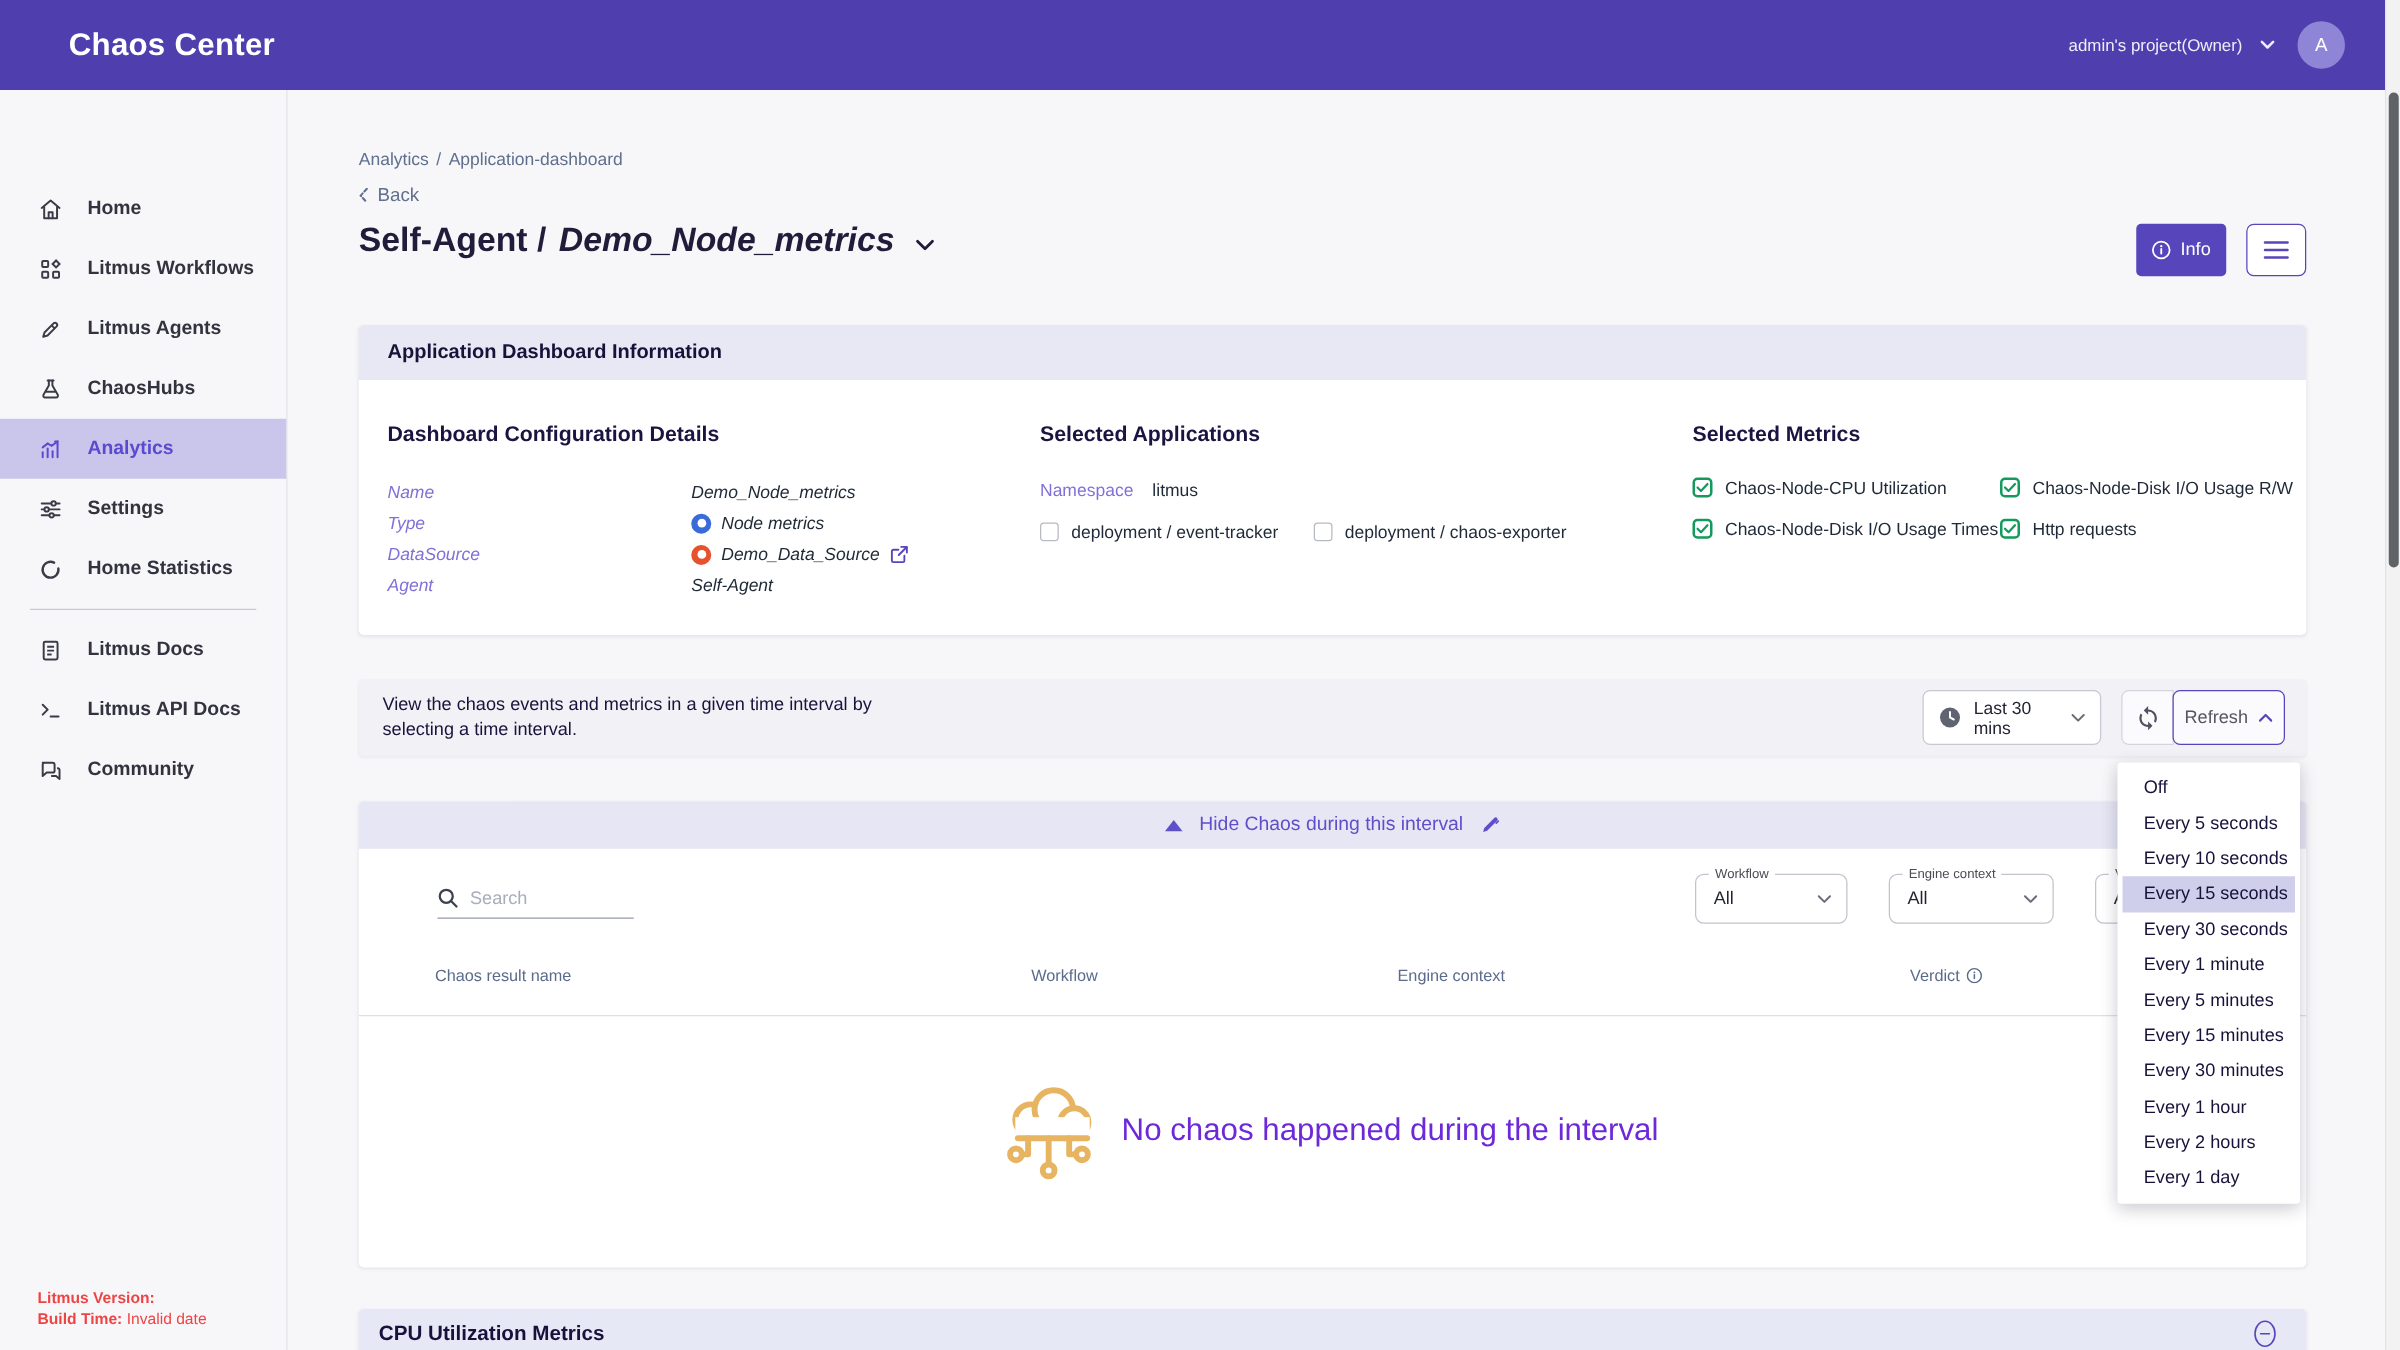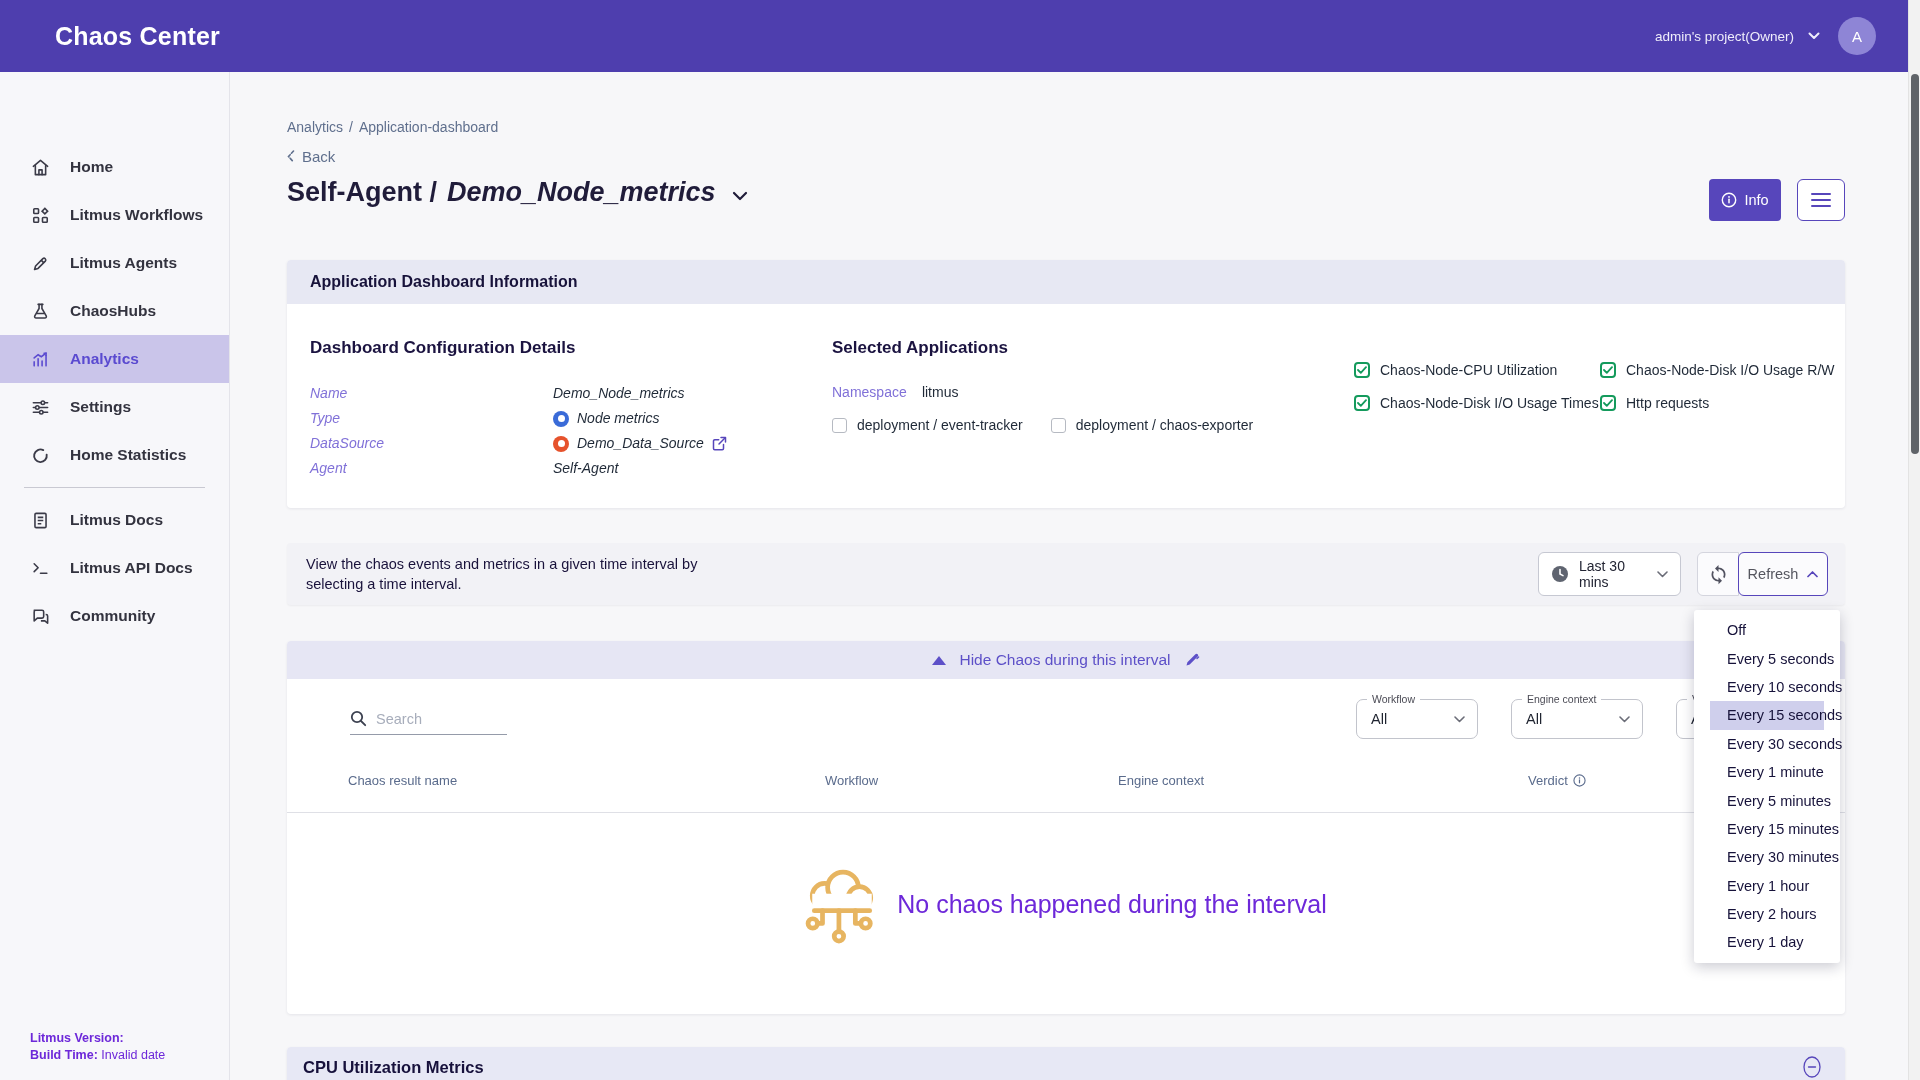--- a/index.html
+++ b/index.html
@@ -17,21 +17,21 @@
   .scroll-thumb { position:absolute; left:2px; top:74px; width:8px; height:380px; background:#5f6368; border-radius:4px; }
 
   
   .sidebar { position:absolute; left:0; top:72px; bottom:0; width:230px; background:#f7f7fa; border-right:1px solid #e4e4ea; z-index:10; }
   .nav { margin-top:71px; }
   .nav-item { height:48px; display:flex; align-items:center; gap:20px; padding-left:30px; font-size:15.5px; font-weight:600; color:#33333f; cursor:pointer; }
   .nav-item .nicon { width:20px; height:20px; color:#3b3b48; display:flex; align-items:center; justify-content:center; }
   .nav-item.active { background:var(--sidebar-active-bg,#cac5ea); color:var(--sidebar-active-text,#5a4ad0); }
   .nav-item.active .nicon { color:#5a4ad0; }
   .nav-divider { height:1px; background:#c9c9d2; margin:8px 24px; }
-  .side-footer { position:absolute; left:30px; bottom:16px; font-size:12.5px; color:#6d28d9; line-height:17px; }
+  .side-footer { position:absolute; left:30px; bottom:16px; font-size:12.5px; color:#ef4444; line-height:17px; }
   .side-footer b { font-weight:700; }
 
   
   .main { position:absolute; left:230px; top:72px; right:12px; bottom:0; background:#f7f7f9; padding:47px 63px 0 57px; overflow:hidden; }
   .breadcrumb { font-size:14px; color:#5f6f8d; }
   .breadcrumb span { margin-right:6px; }
   .back-row { margin-top:13px; display:flex; align-items:center; gap:7px; color:#5f6f8d; font-size:15px; cursor:pointer; }
   .title-row { margin-top:12px; display:flex; align-items:flex-start; justify-content:space-between; }
   .page-title { font-size:27px; color:#201c3a; font-weight:700; display:flex; align-items:center; gap:10px; }
   .page-title .t-name { font-style:italic; font-weight:700; }
@@ -68,21 +68,21 @@
   .band { margin-top:35px; background:#f2f2f6; border-radius:4px; height:62px; display:flex; align-items:center; justify-content:space-between; padding:0 17px 0 19px; box-shadow:0 1px 2px rgba(18,18,46,.05); }
   .band-desc { font-size:14.5px; line-height:20px; color:#19123b; max-width:440px; }
   .band-controls { display:flex; align-items:center; gap:16px; position:relative; }
   .time-select { background:#fff; border:1px solid #c6c8d2; border-radius:6px; height:44px; width:143px; display:flex; align-items:center; gap:10px; padding:0 12px; cursor:pointer; }
   .time-select .tval { font-size:14px; color:#222433; flex:1; }
   .clock { width:18px; height:18px; }
   .refresh-group { display:flex; }
   .btn-syncicon { width:42px; height:44px; background:#fbfbfd; border:1px solid #d4d5de; border-radius:6px 0 0 6px; display:flex; align-items:center; justify-content:center; cursor:pointer; }
   .btn-refresh { width:90px; height:44px; background:#fbfbfd; border:1.5px solid var(--accent,#5746bb); border-radius:6px; margin-left:-1px; display:flex; align-items:center; justify-content:center; gap:9px; font-size:14.5px; color:#55565f; cursor:pointer; font-family:inherit; }
 
-  .refresh-menu { position:absolute; top:58px; right:-12px; width:146px; background:#fff; border-radius:3px; box-shadow:0 4px 14px rgba(20,20,50,.22); padding:6px 16px; z-index:100;margin-left:12px; }
+  .refresh-menu { position:absolute; top:58px; right:-12px; width:146px; background:#fff; border-radius:3px; box-shadow:0 4px 14px rgba(20,20,50,.22); padding:6px 4px; z-index:100;margin-left:12px; }
   .menu-item { height:28.4px; display:flex; align-items:center; padding-left:17px; font-size:14.5px; color:#16123a; cursor:pointer; white-space:nowrap; }
   .menu-item.highlight { background:var(--menu-highlight,#cfcfec); }
 
   
   .card-chaos { margin-top:36px; }
   .toggle-strip { background:#e6e6f4; height:38px; border-radius:4px 4px 0 0; display:flex; align-items:center; justify-content:center; gap:13px; cursor:pointer; }
   .toggle-strip .tri { width:0; height:0; border-left:7px solid transparent; border-right:7px solid transparent; border-bottom:9px solid var(--link,#5d50c8); }
   .toggle-strip .tlabel { color:var(--link,#5d50c8); font-size:15.5px; }
   .filter-row { display:flex; align-items:flex-end; justify-content:space-between; padding:20px 47px 0 63px; }
   .search-wrap { display:flex; align-items:center; gap:9px; border-bottom:1px solid #959ba9; padding-bottom:7px; width:157px; margin-bottom:4px; }
@@ -339,20 +339,21 @@
             <span>deployment / event-tracker</span>
           </div>
           <div class="chk-item">
             <span class="box-un"></span>
             <span>deployment / chaos-exporter</span>
           </div>
         </div>
       </div>
 
       <div>
+        <div class="col-title">Selected Metrics</div>
         <div class="metrics-grid">
           <div class="chk-item">
             <span class="box-ck">
                 <svg width="10" height="8" viewBox="0 0 10 8" fill="none">
                   <path d="M1 4 L3.8 6.8 L9 1.2" stroke="#149a5c" stroke-width="1.8" stroke-linecap="round" stroke-linejoin="round"></path>
                 </svg>
               </span>
             <span>Chaos-Node-CPU Utilization</span>
           </div>
           <div class="chk-item">

